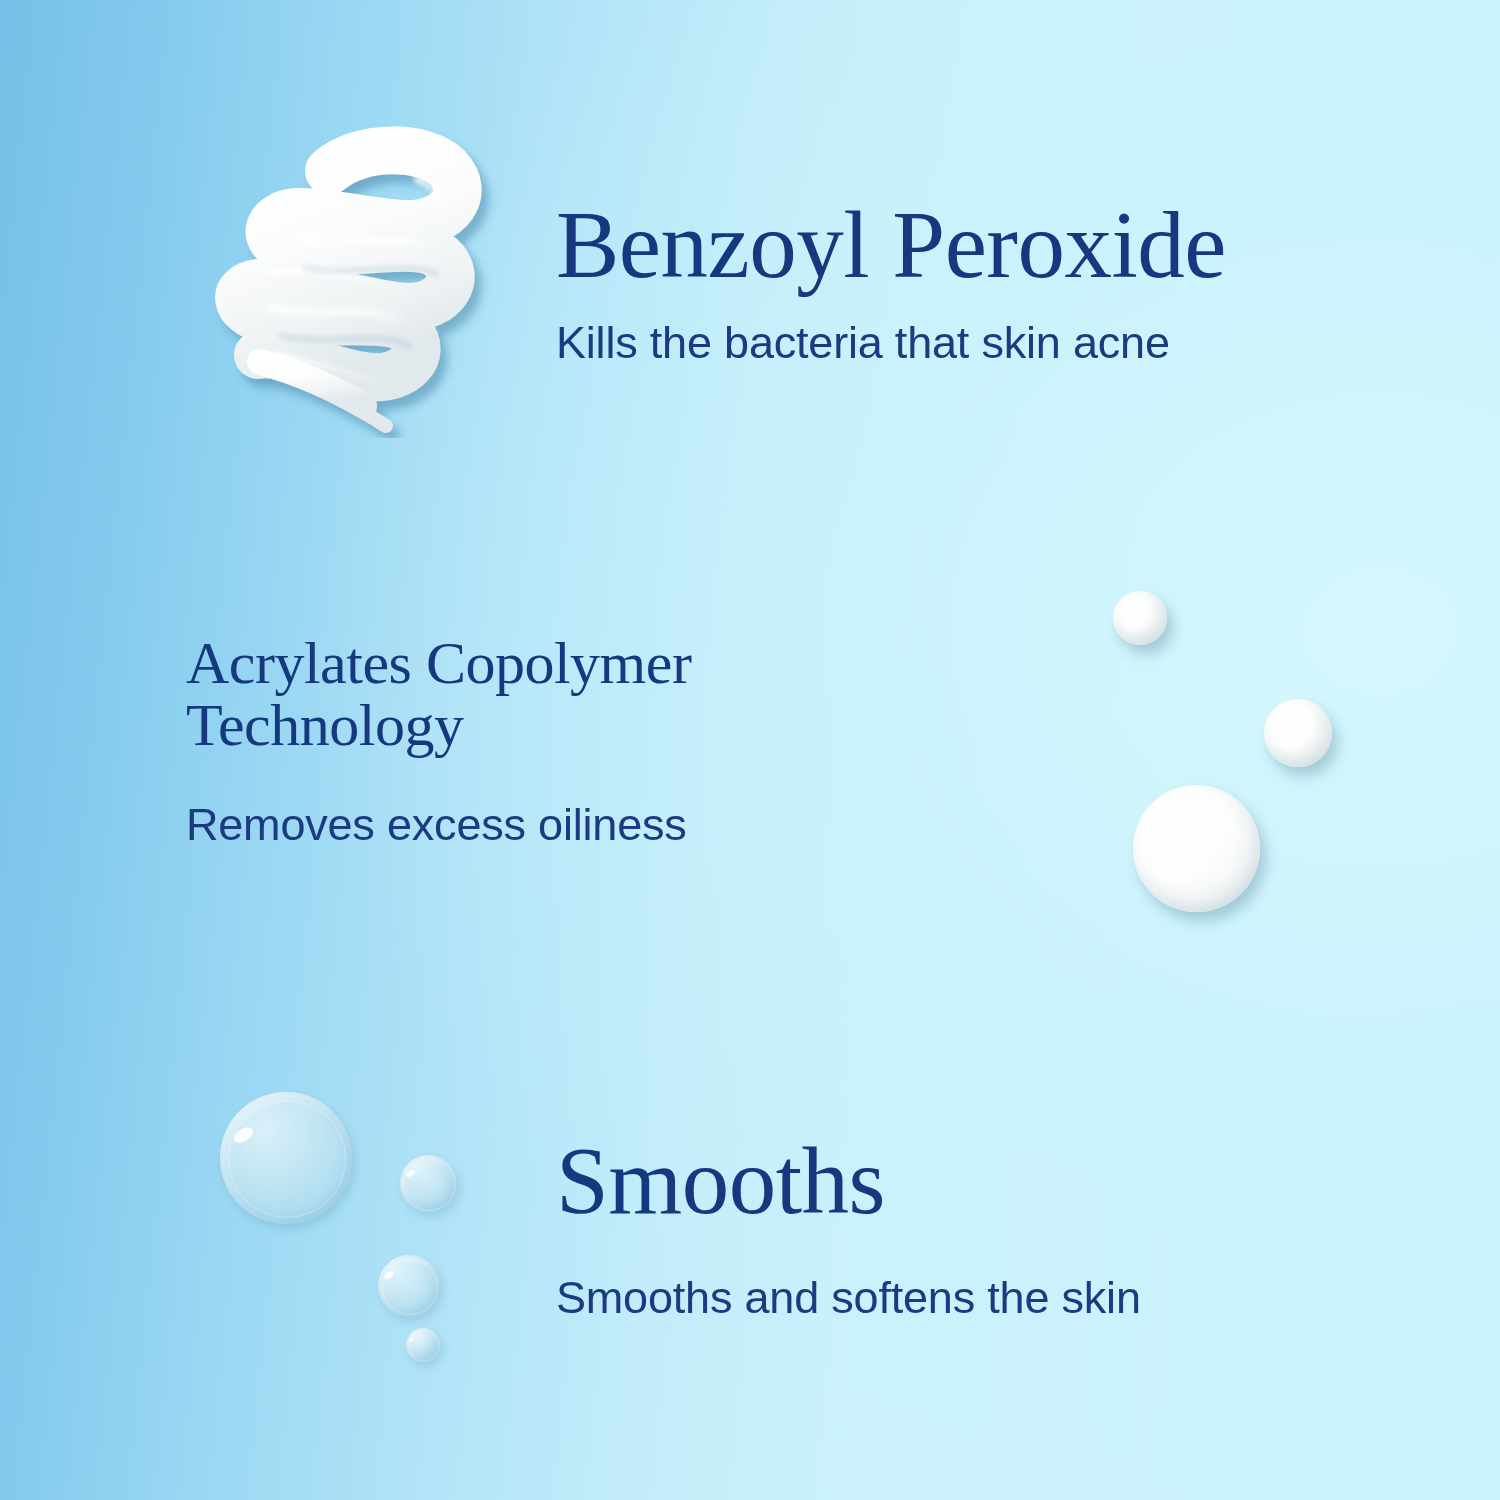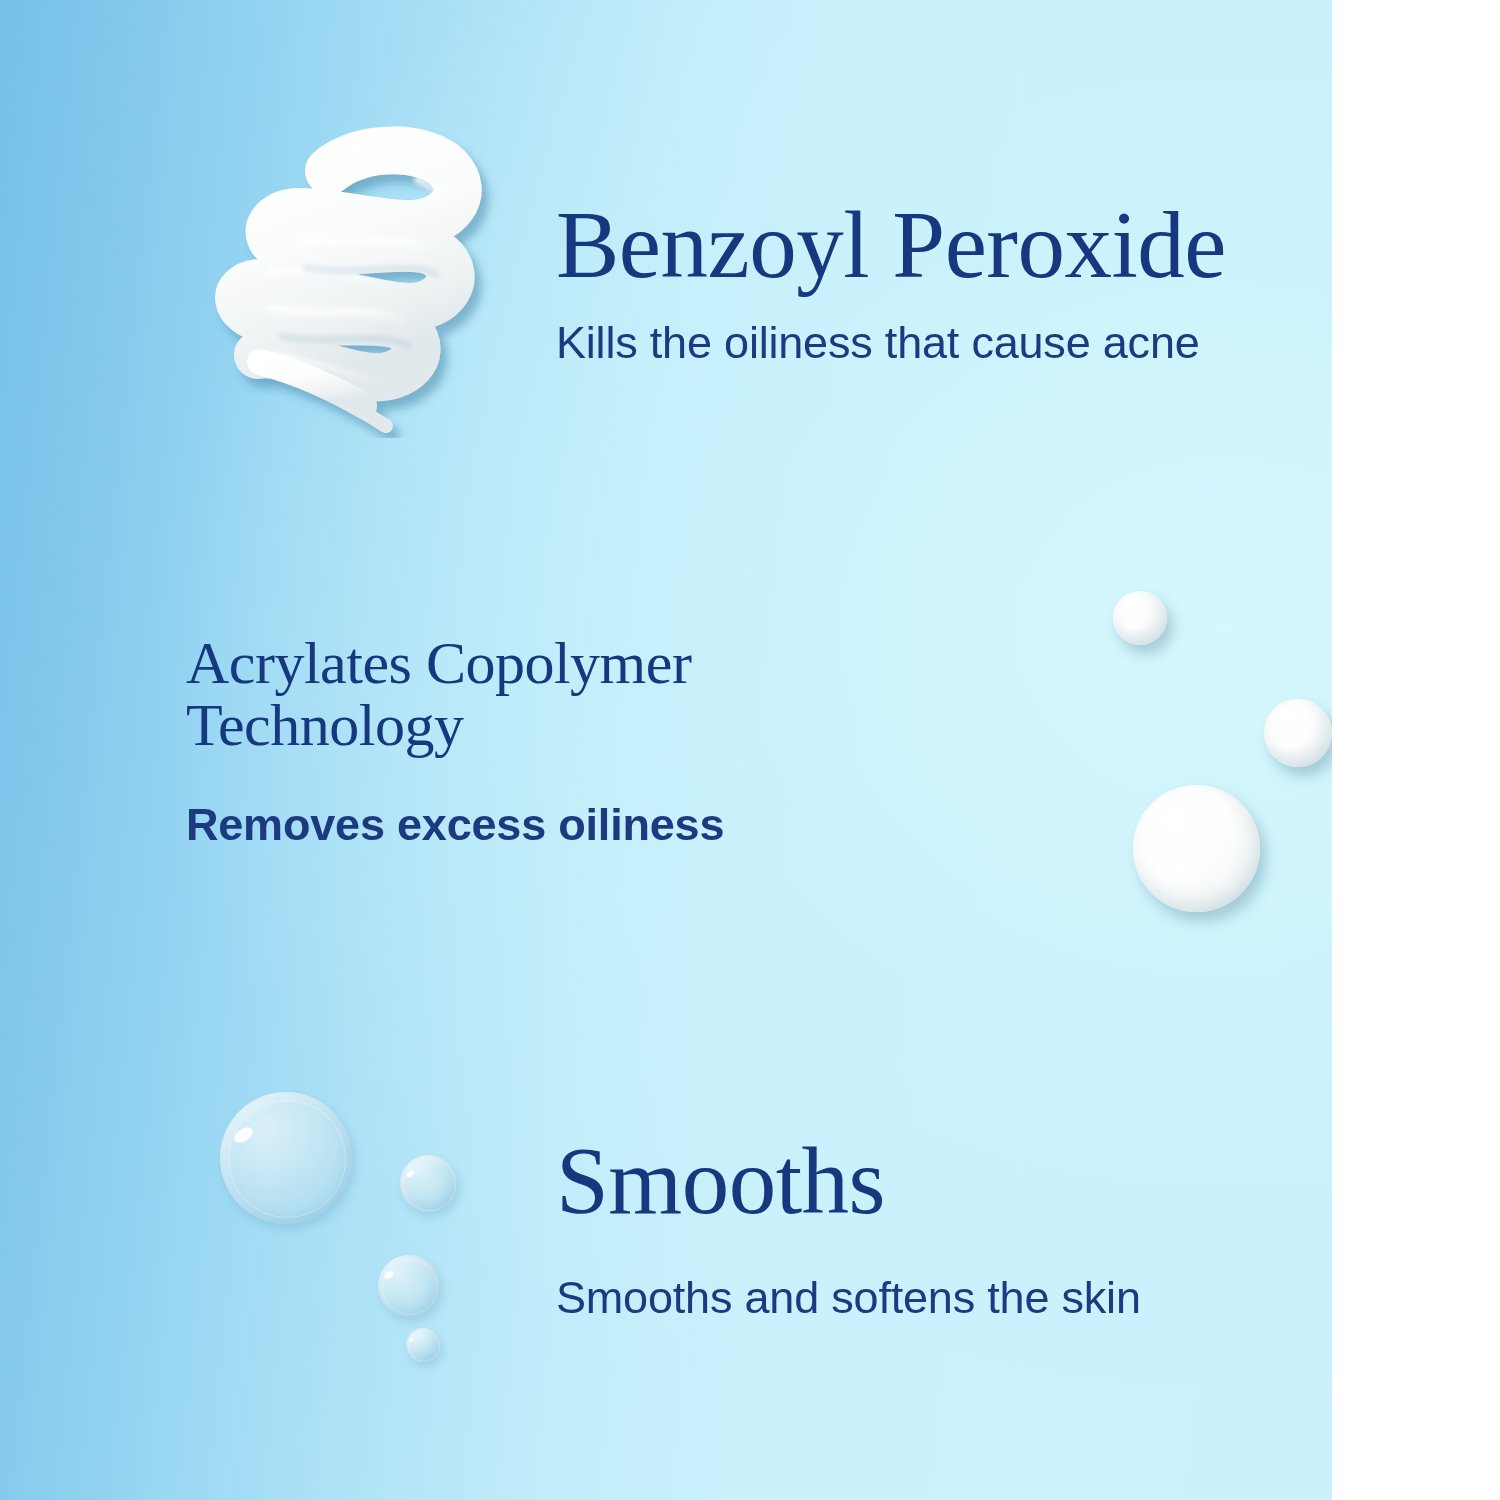--- a/index.html
+++ b/index.html
@@ -3,21 +3,21 @@
 <meta charset="utf-8">
 <title>Ingredient Benefits Panel</title>
 <style>
   html, body {
     margin: 0;
     padding: 0;
     background: #ffffff;
   }
   #canvas {
     position: relative;
-    width: 1332px;
+    width: 1500px;
     height: 1500px;
     overflow: hidden;
     font-family: "Liberation Sans", sans-serif;
     
     background-color: #c7f0fb;
     background-image:
       radial-gradient(ellipse 1500px 1250px at 92% 42%,
                       rgba(214, 247, 253, 0.95) 0%,
                       rgba(201, 243, 252, 0.55) 38%,
                       rgba(201, 243, 252, 0.0) 72%),
@@ -52,21 +52,21 @@
     margin: 0;
     letter-spacing: -0.2px;
   }
 
   #block-benzoyl        { left: 556px; top: 196px;  }
   #block-benzoyl .heading  { font-size: 95px; }
   #block-benzoyl .subtitle { font-size: 45px; margin-top: 22px; }
 
   #block-acrylates      { left: 186px; top: 632px;  }
   #block-acrylates .heading  { font-size: 60px; }
-  #block-acrylates .subtitle { font-size: 45px; margin-top: 42px; font-weight: bold; }
+  #block-acrylates .subtitle { font-size: 45px; margin-top: 42px; }
 
   #block-glycerin       { left: 556px; top: 1132px; }
   #block-glycerin .heading  { font-size: 95px; }
   #block-glycerin .subtitle { font-size: 45px; margin-top: 41px; }
 
   
   #cream-swirl {
     position: absolute;
     left: 186px;
     top: 118px;
@@ -213,21 +213,21 @@
   <div class="droplet white" id="droplet-white-medium"></div>
   <div class="droplet white" id="droplet-white-large"></div>
 
   <div class="droplet gel" id="droplet-gel-large"></div>
   <div class="droplet gel" id="droplet-gel-medium"></div>
   <div class="droplet gel" id="droplet-gel-small"></div>
   <div class="droplet gel" id="droplet-gel-tiny"></div>
 
   <div class="block" id="block-benzoyl">
     <h2 class="heading">Benzoyl Peroxide</h2>
-    <p class="subtitle">Kills the oiliness that cause acne</p>
+    <p class="subtitle">Kills the bacteria that skin acne</p>
   </div>
 
   <div class="block" id="block-acrylates">
     <h2 class="heading">Acrylates Copolymer
 Technology</h2>
     <p class="subtitle">Removes excess oiliness</p>
   </div>
 
   <div class="block" id="block-glycerin">
     <h2 class="heading">Smooths</h2>

